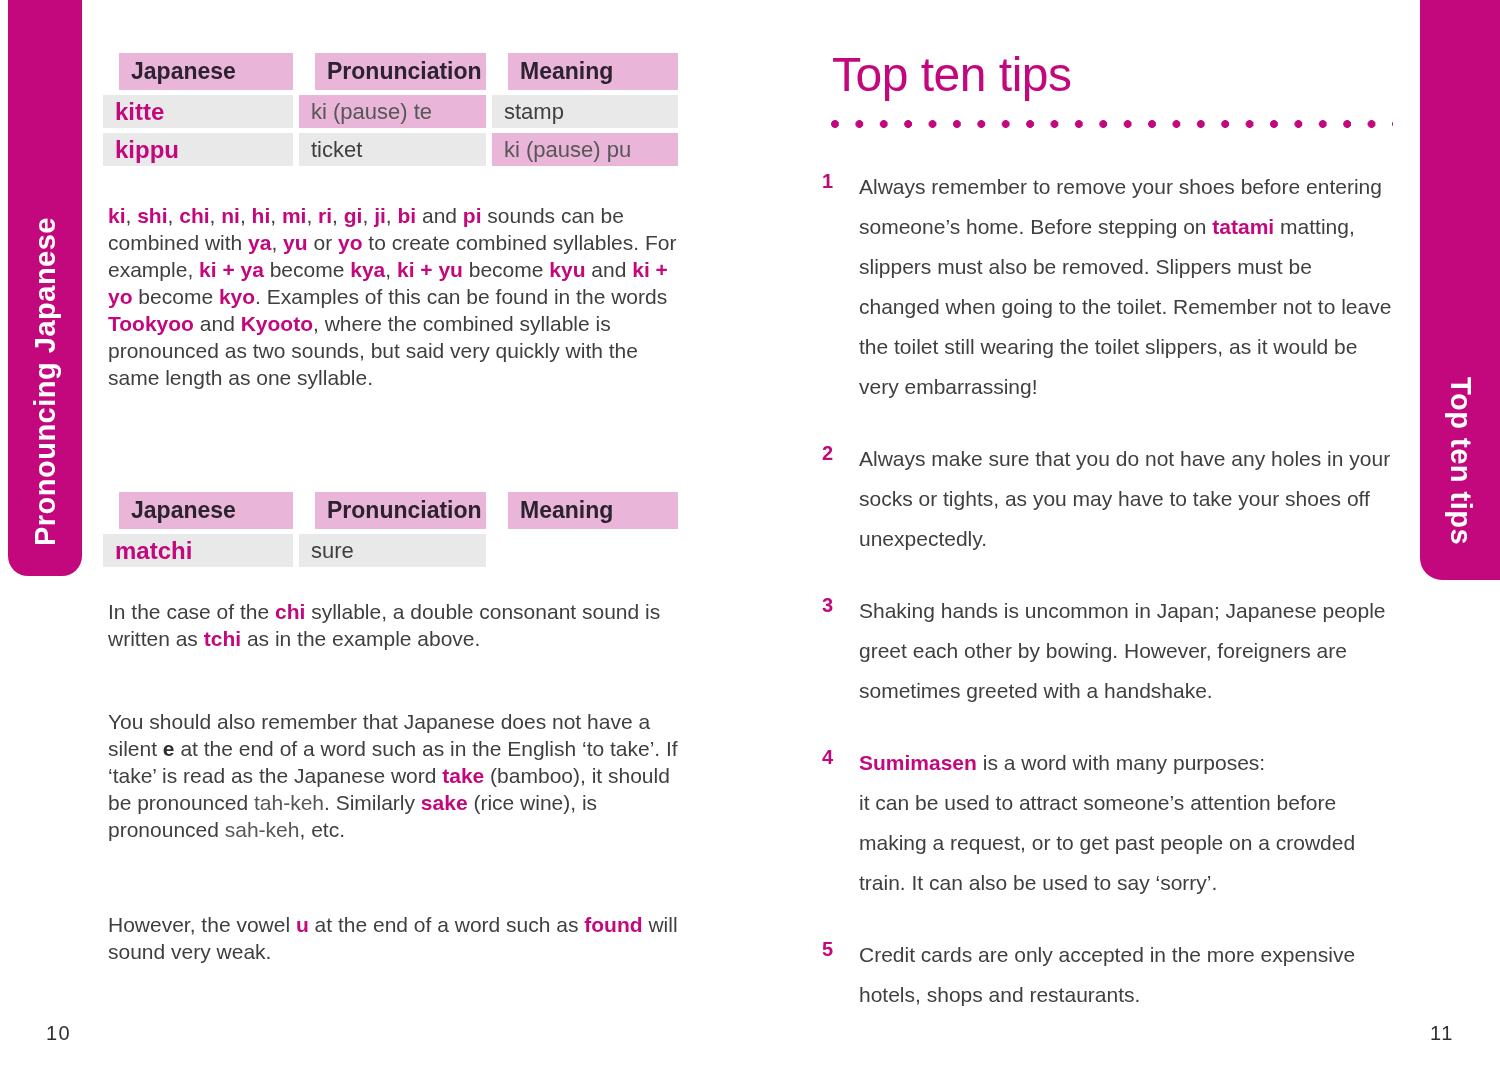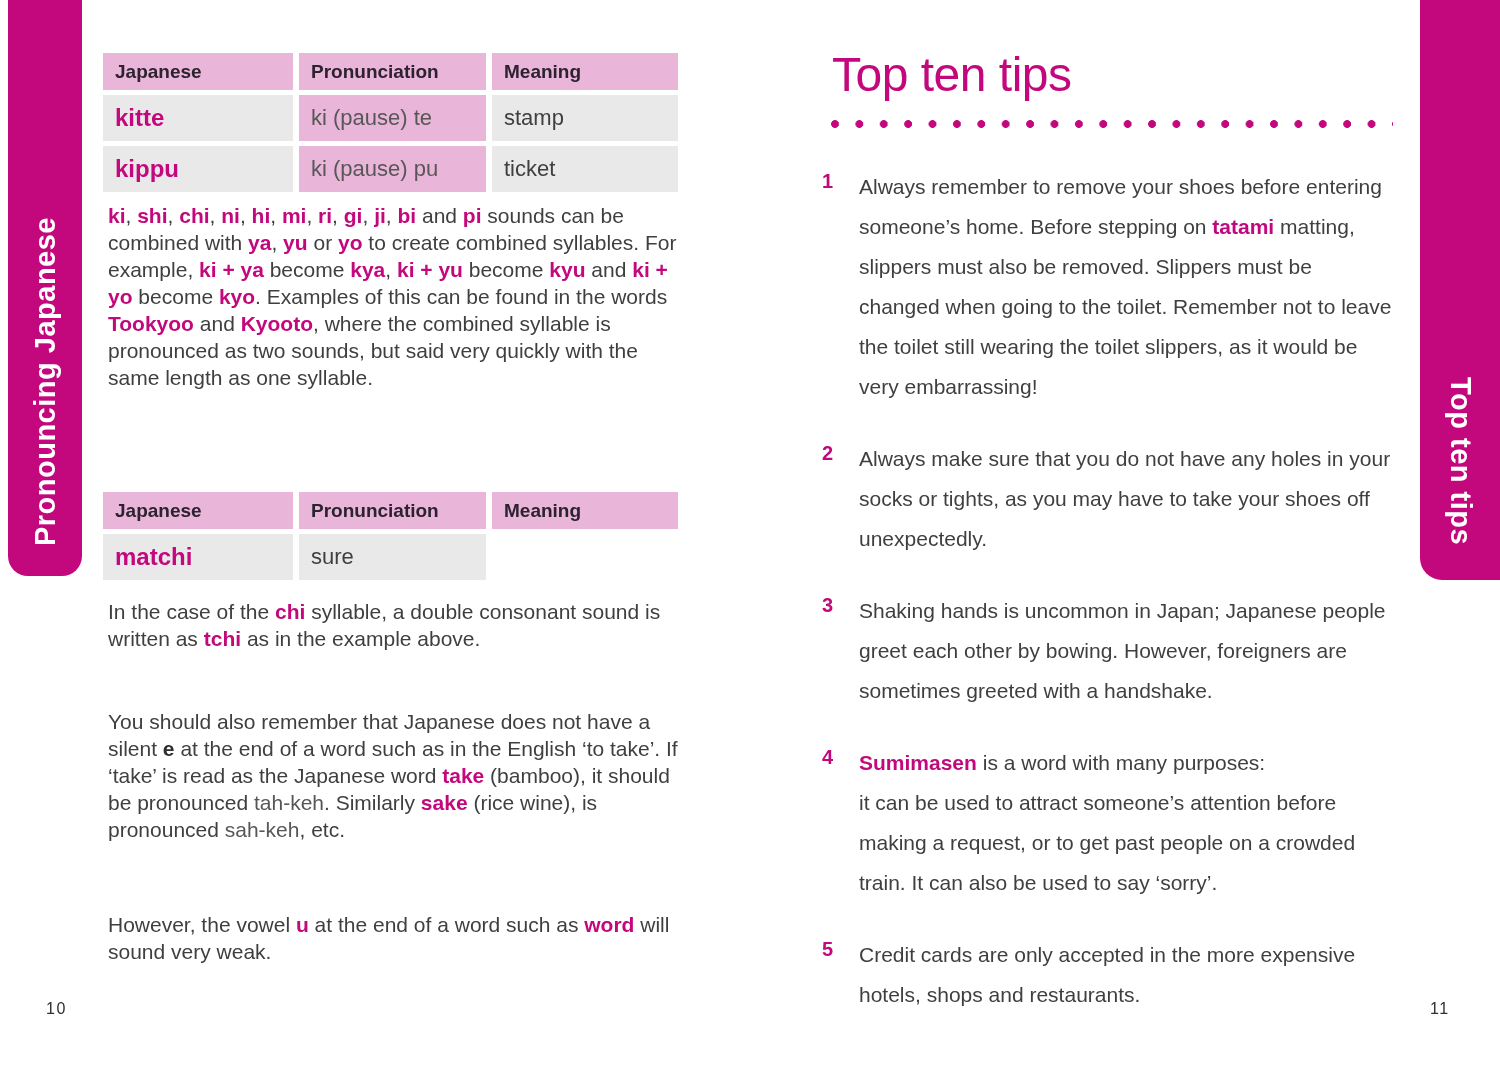--- a/index.html
+++ b/index.html
@@ -56,27 +56,28 @@
     grid-template-columns:190px 187px 186px;
     column-gap:6px;
     row-gap:5px;
   }
   .jtable-1{top:53px;}
   .jtable-2{top:492px;}
   .th{
     background:var(--pink);
     color:var(--header-text);
     font-weight:bold;
-    font-size:19px;
+    font-size:23px;
     height:37px;
     display:flex;align-items:center;
     padding:0 12px;
+    margin-left:16px;
   }
   .td{
-    height:46px;
+    height:33px;
     display:flex;align-items:center;
     padding:0 12px;
     font-size:22px;
   }
   .td-jp{background:var(--grey);color:var(--magenta);font-weight:bold;font-size:24px;}
   .td-pron{background:var(--pink);color:var(--pron);font-weight:400;}
   .td-mean{background:var(--grey);color:var(--body);}
   .body-par{
     position:absolute;
     left:108px;
@@ -128,22 +129,22 @@
     padding-top:3px;
   }
   .tip-text{
     flex:1;
     font-size:21px;
     line-height:40px;
   }
   
   .page-num{
     position:absolute;
-    top:1000px;
-    font-size:16px;
+    top:1022px;
+    font-size:20px;
     letter-spacing:1.5px;
     color:#2f2f2f;
   }
   .page-num-left{left:46px;}
   .page-num-right{left:1430px;}
 </style>
 </head>
 <body>
 
 <div class="tab tab-left">
@@ -156,38 +157,38 @@
 <div class="jtable jtable-1">
   <div class="th">Japanese</div>
   <div class="th">Pronunciation</div>
   <div class="th">Meaning</div>
 
   <div class="td td-jp">kitte</div>
   <div class="td td-pron">ki (pause) te</div>
   <div class="td td-mean">stamp</div>
 
   <div class="td td-jp">kippu</div>
+  <div class="td td-mean">ticket</div>
   <div class="td td-pron">ki (pause) pu</div>
-  <div class="td td-mean">ticket</div>
 </div>
 
 <p class="body-par par-1"><span class="run-kw">ki</span><span class="run-n">, </span><span class="run-kw">shi</span><span class="run-n">, </span><span class="run-kw">chi</span><span class="run-n">, </span><span class="run-kw">ni</span><span class="run-n">, </span><span class="run-kw">hi</span><span class="run-n">, </span><span class="run-kw">mi</span><span class="run-n">, </span><span class="run-kw">ri</span><span class="run-n">, </span><span class="run-kw">gi</span><span class="run-n">, </span><span class="run-kw">ji</span><span class="run-n">, </span><span class="run-kw">bi</span><span class="run-n"> and </span><span class="run-kw">pi</span><span class="run-n"> sounds can be combined with </span><span class="run-kw">ya</span><span class="run-n">, </span><span class="run-kw">yu</span><span class="run-n"> or </span><span class="run-kw">yo</span><span class="run-n"> to create combined syllables. For example, </span><span class="run-kw">ki + ya</span><span class="run-n"> become </span><span class="run-kw">kya</span><span class="run-n">, </span><span class="run-kw">ki + yu</span><span class="run-n"> become </span><span class="run-kw">kyu</span><span class="run-n"> and </span><span class="run-kw">ki + yo</span><span class="run-n"> become </span><span class="run-kw">kyo</span><span class="run-n">. Examples of this can be found in the words </span><span class="run-kw">Tookyoo</span><span class="run-n"> and </span><span class="run-kw">Kyooto</span><span class="run-n">, where the combined syllable is pronounced as two sounds, but said very quickly with the same length as one syllable.</span></p>
 
 <div class="jtable jtable-2">
   <div class="th">Japanese</div>
   <div class="th">Pronunciation</div>
   <div class="th">Meaning</div>
 
   <div class="td td-jp">matchi</div>
   <div class="td td-mean">sure</div>
 </div>
 
 <p class="body-par par-2"><span class="run-n">In the case of the </span><span class="run-kw">chi</span><span class="run-n"> syllable, a double consonant sound is written as </span><span class="run-kw">tchi</span><span class="run-n"> as in the example above.</span></p>
 <p class="body-par par-3"><span class="run-n">You should also remember that Japanese does not have a silent </span><span class="run-b">e</span><span class="run-n"> at the end of a word such as in the English ‘to take’. If ‘take’ is read as the Japanese word </span><span class="run-kw">take</span><span class="run-n"> (bamboo), it should be pronounced </span><span class="run-pr">tah-keh</span><span class="run-n">. Similarly </span><span class="run-kw">sake</span><span class="run-n"> (rice wine), is pronounced </span><span class="run-pr">sah-keh</span><span class="run-n">, etc.</span></p>
-<p class="body-par par-4"><span class="run-n">However, the vowel </span><span class="run-kw">u</span><span class="run-n"> at the end of a word such as </span><span class="run-kw">word</span><span class="run-n"> will sound very weak.</span></p>
+<p class="body-par par-4"><span class="run-n">However, the vowel </span><span class="run-kw">u</span><span class="run-n"> at the end of a word such as </span><span class="run-kw">found</span><span class="run-n"> will sound very weak.</span></p>
 
 <h1 class="page-title">Top ten tips</h1>
 <div class="dotted-divider"></div>
 
 <ol class="tips">
   <li class="tip">
     <span class="tip-num">1</span>
     <p class="tip-text"><span class="run-n">Always remember to remove your shoes before entering someone’s home. Before stepping on </span><span class="run-kw">tatami</span><span class="run-n"> matting, slippers must also be removed. Slippers must be changed when going to the toilet. Remember not to leave the toilet still wearing the toilet slippers, as it would be very embarrassing!</span></p>
   </li>
   <li class="tip">

